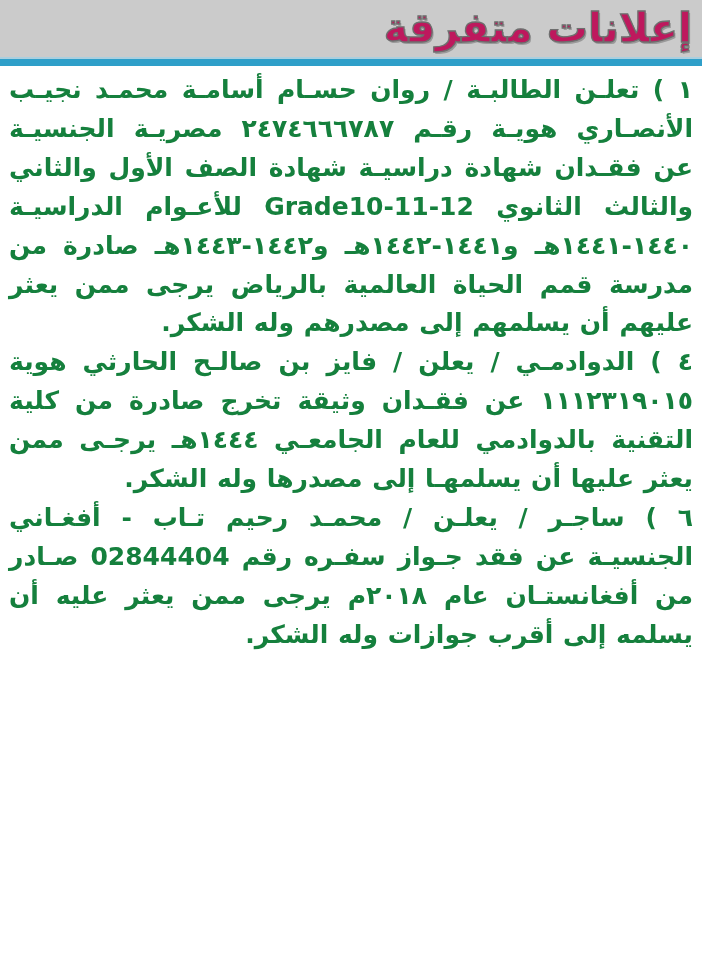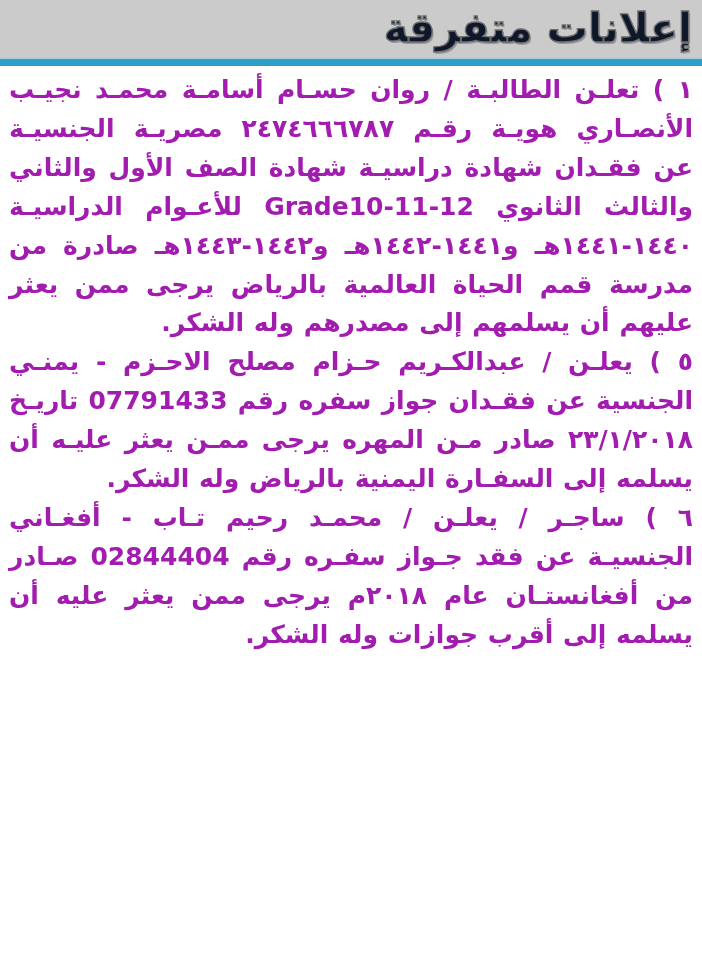--- a/index.html
+++ b/index.html
@@ -23,21 +23,21 @@
     align-items: center;
     justify-content: flex-end;
     padding: 0 10px;
     box-sizing: border-box;
   }
   .section-title {
     margin: 0;
     direction: rtl;
     font-size: 41px;
     font-weight: bold;
-    color: #0f172a;
+    color: #be185d;
     letter-spacing: 1px;
     -webkit-text-stroke: 1.3px #6e6e6e;
     text-shadow:
       0 0 1px #7a7a7a,
       1.5px 1.5px 0 #9a9a9a;
     line-height: 57px;
     white-space: nowrap;
   }
   .divider-bar {
     height: 9px;
@@ -46,36 +46,36 @@
   .ads {
     flex: 1;
     direction: rtl;
     padding: 5px 9px 0 9px;
     box-sizing: border-box;
   }
   .ad {
     margin: 0;
     font-size: 25px;
     font-weight: bold;
-    color: #a21caf;
+    color: #15803d;
     line-height: 38.9px;
     text-align: justify;
     word-spacing: 1px;
   }
 </style>
 </head>
 <body>
 
 <div class="page">
 
   <div class="header">
     <h1 class="section-title">إعلانات متفرقة</h1>
   </div>
 
   <div class="divider-bar"></div>
 
   <div class="ads">
     <p class="ad">١ ) تعلـن الطالبـة / روان حسـام أسامـة محمـد نجيـب الأنصـاري هويـة رقـم ٢٤٧٤٦٦٦٧٨٧ مصريـة الجنسيـة عن فقـدان شهادة دراسيـة شهادة الصف الأول والثاني والثالث الثانوي Grade10-11-12 للأعـوام الدراسيـة ١٤٤٠-١٤٤١هـ و١٤٤١-١٤٤٢هـ و١٤٤٢-١٤٤٣هـ صادرة من مدرسة قمم الحياة العالمية بالرياض يرجى ممن يعثر عليهم أن يسلمهم إلى مصدرهم وله الشكر.</p>
-    <p class="ad">٥ ) يعلـن / عبدالكـريم حـزام مصلح الاحـزم - يمنـي الجنسية عن فقـدان جواز سفره رقم 07791433 تاريـخ ٢٣/١/٢٠١٨ صادر مـن المهره يرجى ممـن يعثر عليـه أن يسلمه إلى السفـارة اليمنية بالرياض وله الشكر.</p>
+    <p class="ad">٤ ) الدوادمـي / يعلن / فايز بن صالـح الحارثي هوية ١١١٢٣١٩٠١٥ عن فقـدان وثيقة تخرج صادرة من كلية التقنية بالدوادمي للعام الجامعـي ١٤٤٤هـ يرجـى ممن يعثر عليها أن يسلمهـا إلى مصدرها وله الشكر.</p>
     <p class="ad">٦ ) ساجـر / يعلـن / محمـد رحيم تـاب - أفغـاني الجنسيـة عن فقد جـواز سفـره رقم 02844404 صـادر من أفغانستـان عام ٢٠١٨م يرجى ممن يعثر عليه أن يسلمه إلى أقرب جوازات وله الشكر.</p>
   </div>
 
 </div>
 
 </body></html>

